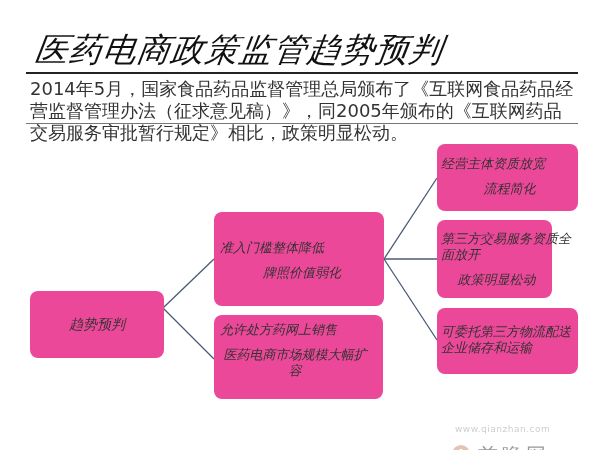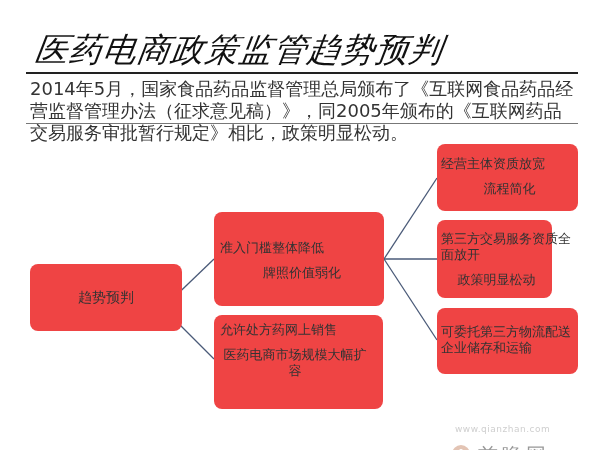--- a/index.html
+++ b/index.html
@@ -3,27 +3,27 @@
 <meta charset="utf-8">
 <style>
   html, body { margin:0; padding:0; }
   body { width:600px; height:450px; background:#ffffff; position:relative; overflow:hidden;
          font-family:"DejaVu Sans", sans-serif; }
   .title { position:absolute; left:32px; top:28px; font-size:33px; font-style:italic; color:#111;
            letter-spacing:1px; white-space:nowrap; transform:skewX(-8deg); transform-origin:left bottom; }
   .rule-thick { position:absolute; left:26px; top:72px; width:552px; height:2px; background:#222; }
   .rule-thin { position:absolute; left:26px; top:123px; width:552px; height:1px; background:#777; }
   .intro { position:absolute; left:30px; top:78px; width:548px; font-size:18px; line-height:22px; color:#333; }
-  .box { position:absolute; background:#ef4444; border-radius:8px; color:#333;
-         font-size:13px; box-sizing:border-box; }
+  .box { position:absolute; background:#ec4899; border-radius:8px; color:#333;
+         font-size:13px; box-sizing:border-box;font-style:italic; }
   .box .line { display:block; line-height:16px; }
   .box .gap { margin-top:9px;text-align:center; }
-  #root { left:30px; top:264px; width:152px; height:67px; display:flex; align-items:center; justify-content:center; font-size:14px; }
+  #root { left:30px; top:291px; width:134px; height:67px; display:flex; align-items:center; justify-content:center; font-size:14px; }
   #mid1 { left:214px; top:212px; width:170px; height:94px; padding:28px 0 0 6px; }
-  #mid2 { left:214px; top:315px; width:169px; height:94px; padding:7px 0 0 6px; }
+  #mid2 { left:214px; top:315px; width:169px; height:84px; padding:7px 0 0 6px; }
   #r1 { left:437px; top:144px; width:141px; height:67px; padding:12px 0 0 4px; }
   #r2 { left:437px; top:220px; width:115px; height:78px; padding:11px 0 0 4px; }
   #r3 { left:437px; top:308px; width:141px; height:66px; padding:16px 16px 0 4px; }
   svg.connectors { position:absolute; left:0; top:0; }
   .logo { position:absolute; left:452px; top:398px; display:flex; align-items:center;margin-top:44px; }
   .logo-icon { width:18px; height:22px; background:#e3c4b4; border-radius:9px 9px 6px 6px; position:relative; }
   .logo-icon::after { content:""; position:absolute; left:7px; top:4px; width:4px; height:16px; background:#fff; border-radius:2px; }
   .logo-text { margin-left:8px; font-size:20px; color:#999; letter-spacing:4px; }
   .logo-url { position:absolute; left:455px; top:424px; font-size:9px; color:#cfcfcf; letter-spacing:0.5px; }
 </style>

